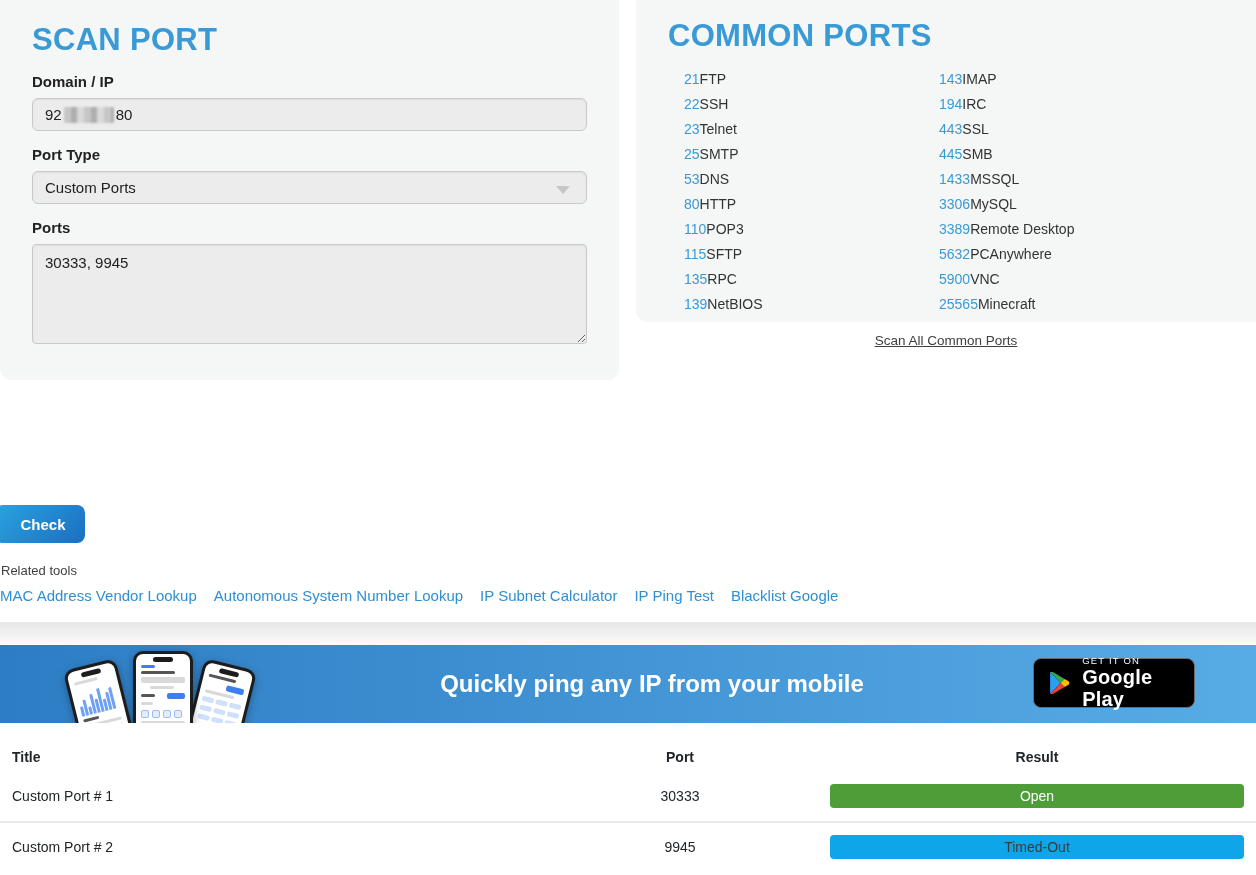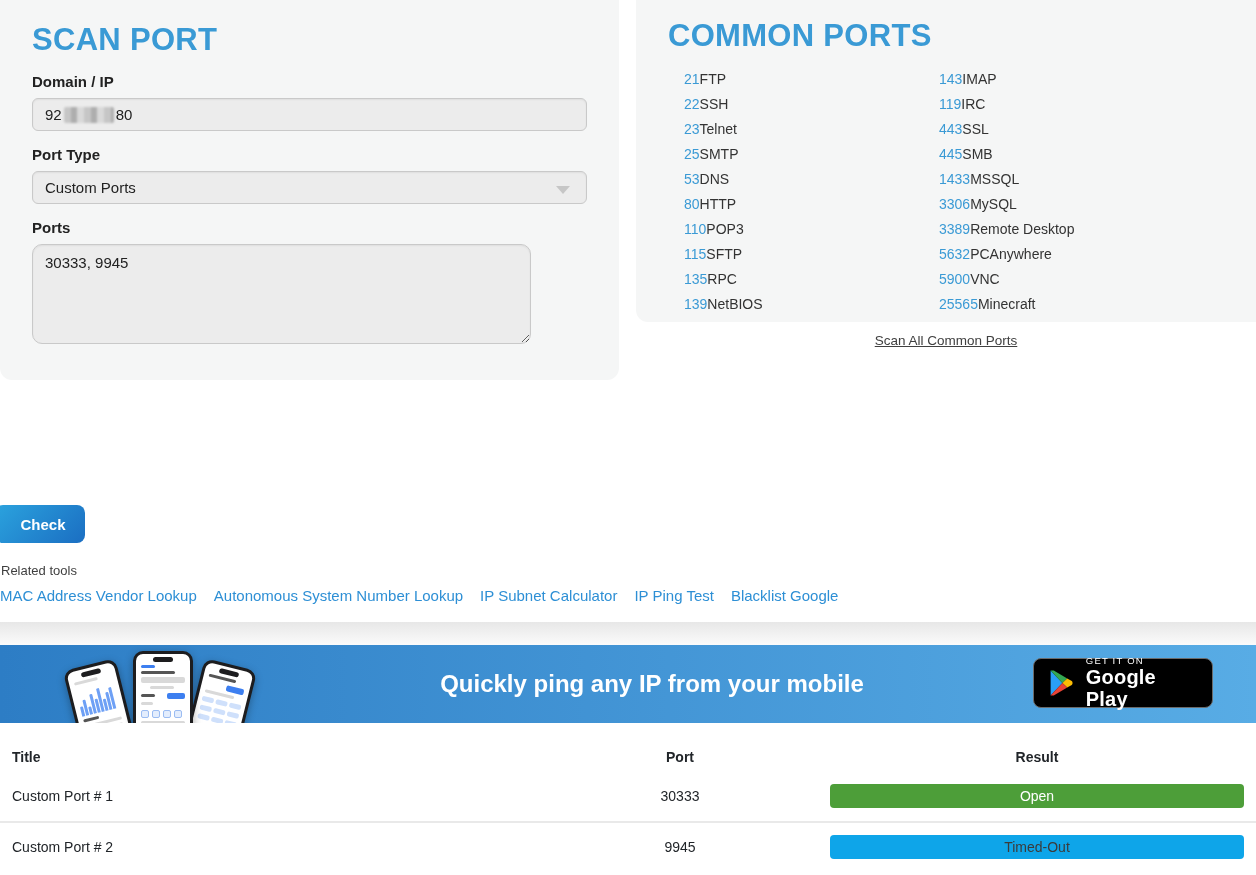--- a/index.html
+++ b/index.html
@@ -27,22 +27,22 @@
       repeating-linear-gradient(90deg,#c6c6c6 0 7px,#aeaeae 7px 13px,#d9d9d9 13px 20px),
       repeating-linear-gradient(0deg,rgba(255,255,255,.25) 0 4px,rgba(0,0,0,.06) 4px 8px);
     filter:blur(1px);
   }
   .select-box { position:relative; cursor:pointer; }
   .caret-down {
     position:absolute; right:16px; top:14px; width:0; height:0;
     border-left:7px solid transparent; border-right:7px solid transparent; border-top:8px solid #c6c6c6;
   }
   .ports-textarea {
-    margin-top:8px; width:499px; height:100px; background:#ececec; border:1px solid #c9c9c9;
-    border-radius:10px; box-shadow:inset 0 1px 2px rgba(0,0,0,.06); resize:both;
+    margin-top:8px; width:555px; height:100px; background:#ececec; border:1px solid #c9c9c9;
+    border-radius:4px; box-shadow:inset 0 1px 2px rgba(0,0,0,.06); resize:both;
     font-family:"Liberation Sans", sans-serif; font-size:15px; color:#222; padding:9px 12px;
   }
 
   
   .ports-cols { display:flex; margin-top:13px; }
   .ports-col { width:271px; padding-left:16px; }
   .ports-col + .ports-col { width:auto; padding-left:0; }
   .port-row { height:25px; line-height:25px; font-size:14px; white-space:nowrap; }
   .port-num { color:#3a9ad5; text-decoration:none; cursor:pointer; }
   .port-name { color:#333; }
@@ -81,21 +81,21 @@
   .p-line.blue { background:#3d7ff0; }
   .p-btn { height:6px; width:18px; background:#3d7ff0; border-radius:2px; margin:4px 5px 0 auto; }
   .p-bars { display:flex; align-items:flex-end; gap:1px; height:26px; margin:6px 5px 0; }
   .p-bars i { display:block; width:3px; background:#6ea0f5; border-radius:1px 1px 0 0; }
   .p-icons { display:flex; gap:3px; margin:5px 5px 0; }
   .p-icons i { display:block; width:8px; height:8px; background:#e3edfd; border:1px solid #9bbcf2; border-radius:2px; }
   .p-pills { display:flex; gap:2px; margin:4px 4px 0; }
   .p-pills i { display:block; width:12px; height:5px; background:#cfe0fb; border-radius:2px; }
 
   
-  .gplay-badge { position:absolute; left:1033px; top:13px; width:180px; height:50px; background:#000;
+  .gplay-badge { position:absolute; left:1033px; top:13px; width:162px; height:50px; background:#000;
     border:1.5px solid #6b6b6b; border-radius:8px; display:flex; align-items:center; padding:0 13px;
     gap:10px; cursor:pointer; }
   .gplay-text { display:flex; flex-direction:column; line-height:1.1; }
   .gplay-top { color:#fff; font-size:9.5px; letter-spacing:1.2px; }
   .gplay-bottom { color:#fff; font-size:20px; font-weight:600; letter-spacing:.2px; }
 
   
   .results { position:absolute; left:0; right:0; top:743px; }
   .r-row { display:flex; align-items:center; font-size:14px; color:#212529; }
   .r-head { height:28px; font-weight:700; }
@@ -144,21 +144,21 @@
         <div class="port-row"><a class="port-num">25</a><span class="port-name">SMTP</span></div>
         <div class="port-row"><a class="port-num">53</a><span class="port-name">DNS</span></div>
         <div class="port-row"><a class="port-num">80</a><span class="port-name">HTTP</span></div>
         <div class="port-row"><a class="port-num">110</a><span class="port-name">POP3</span></div>
         <div class="port-row"><a class="port-num">115</a><span class="port-name">SFTP</span></div>
         <div class="port-row"><a class="port-num">135</a><span class="port-name">RPC</span></div>
         <div class="port-row"><a class="port-num">139</a><span class="port-name">NetBIOS</span></div>
       </div>
       <div class="ports-col">
         <div class="port-row"><a class="port-num">143</a><span class="port-name">IMAP</span></div>
-        <div class="port-row"><a class="port-num">119</a><span class="port-name">IRC</span></div>
+        <div class="port-row"><a class="port-num">194</a><span class="port-name">IRC</span></div>
         <div class="port-row"><a class="port-num">443</a><span class="port-name">SSL</span></div>
         <div class="port-row"><a class="port-num">445</a><span class="port-name">SMB</span></div>
         <div class="port-row"><a class="port-num">1433</a><span class="port-name">MSSQL</span></div>
         <div class="port-row"><a class="port-num">3306</a><span class="port-name">MySQL</span></div>
         <div class="port-row"><a class="port-num">3389</a><span class="port-name">Remote Desktop</span></div>
         <div class="port-row"><a class="port-num">5632</a><span class="port-name">PCAnywhere</span></div>
         <div class="port-row"><a class="port-num">5900</a><span class="port-name">VNC</span></div>
         <div class="port-row"><a class="port-num">25565</a><span class="port-name">Minecraft</span></div>
       </div>
     </div>

